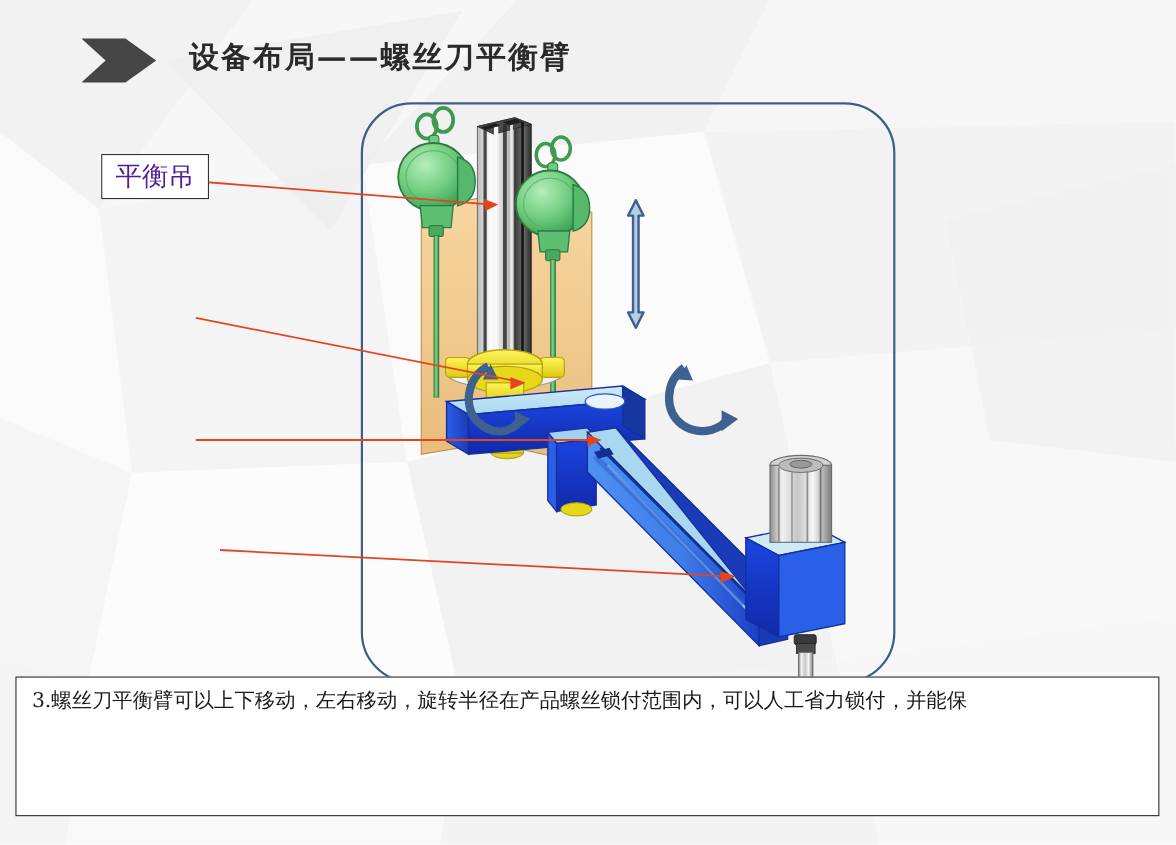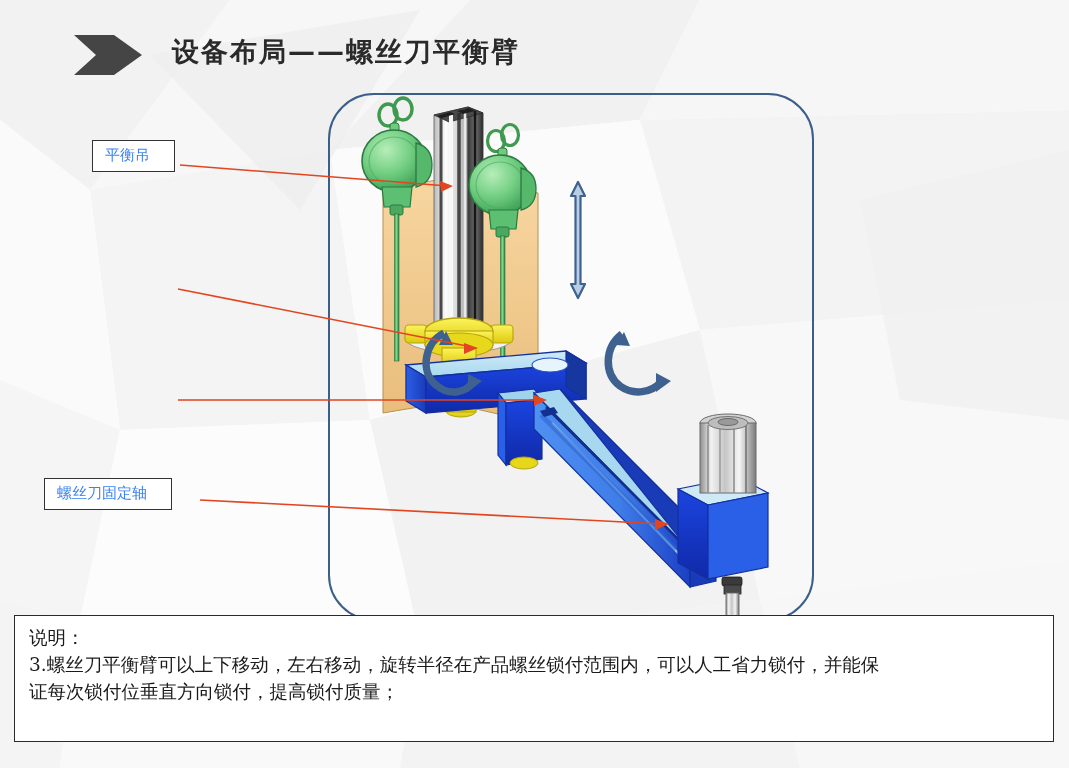--- a/index.html
+++ b/index.html
@@ -61,25 +61,25 @@
     border-radius: 46px;
     background: transparent;
     z-index: 2;
   }
   
   .callout-box {
     position: absolute;
     border: 1.4px solid #333333;
     background: #ffffff;
     font-family: "DejaVu Serif", "Liberation Serif", serif;
-    font-size: 15px;
-    color: #3b82f6;
+    font-size: 24px;
+    color: #4c1d95;
     text-align: center;
     line-height: 1;
-    padding: 7px 24px 8px 12px;
+    padding: 7px 12px 8px 12px;
     white-space: nowrap;
     z-index: 8;
     box-sizing: border-box;
   }
   #callout-balancer { left: 92px;  top: 140px; }
   #callout-axis1    { left: 80px;  top: 264px; }
   #callout-axis2    { left: 80px;  top: 378px; }
   #callout-fixaxis  { left: 44px;  top: 478px; }
 
   
@@ -360,21 +360,18 @@
       <line x1="178" y1="400" x2="540" y2="400" stroke="#e2451f" stroke-width="1.6"></line>
       <polygon points="547,400 534,395 534,406" fill="#e2451f"></polygon>
     </g>
     <g>
       <line x1="200" y1="500" x2="662" y2="524" stroke="#e2451f" stroke-width="1.6"></line>
       <polygon points="669,524 655,519 655,530" fill="#e2451f"></polygon>
     </g>
   </svg>
 
   <div class="callout-box" id="callout-balancer">平衡吊</div>
-  <div class="callout-box" id="callout-fixaxis">螺丝刀固定轴</div>
 
   <div id="description-box">
-    <div class="desc-line">说明：</div>
     <div class="desc-line">3.螺丝刀平衡臂可以上下移动，左右移动，旋转半径在产品螺丝锁付范围内，可以人工省力锁付，并能保</div>
-    <div class="desc-line">证每次锁付位垂直方向锁付，提高锁付质量；</div>
   </div>
 
 </div>
 
 </body></html>

